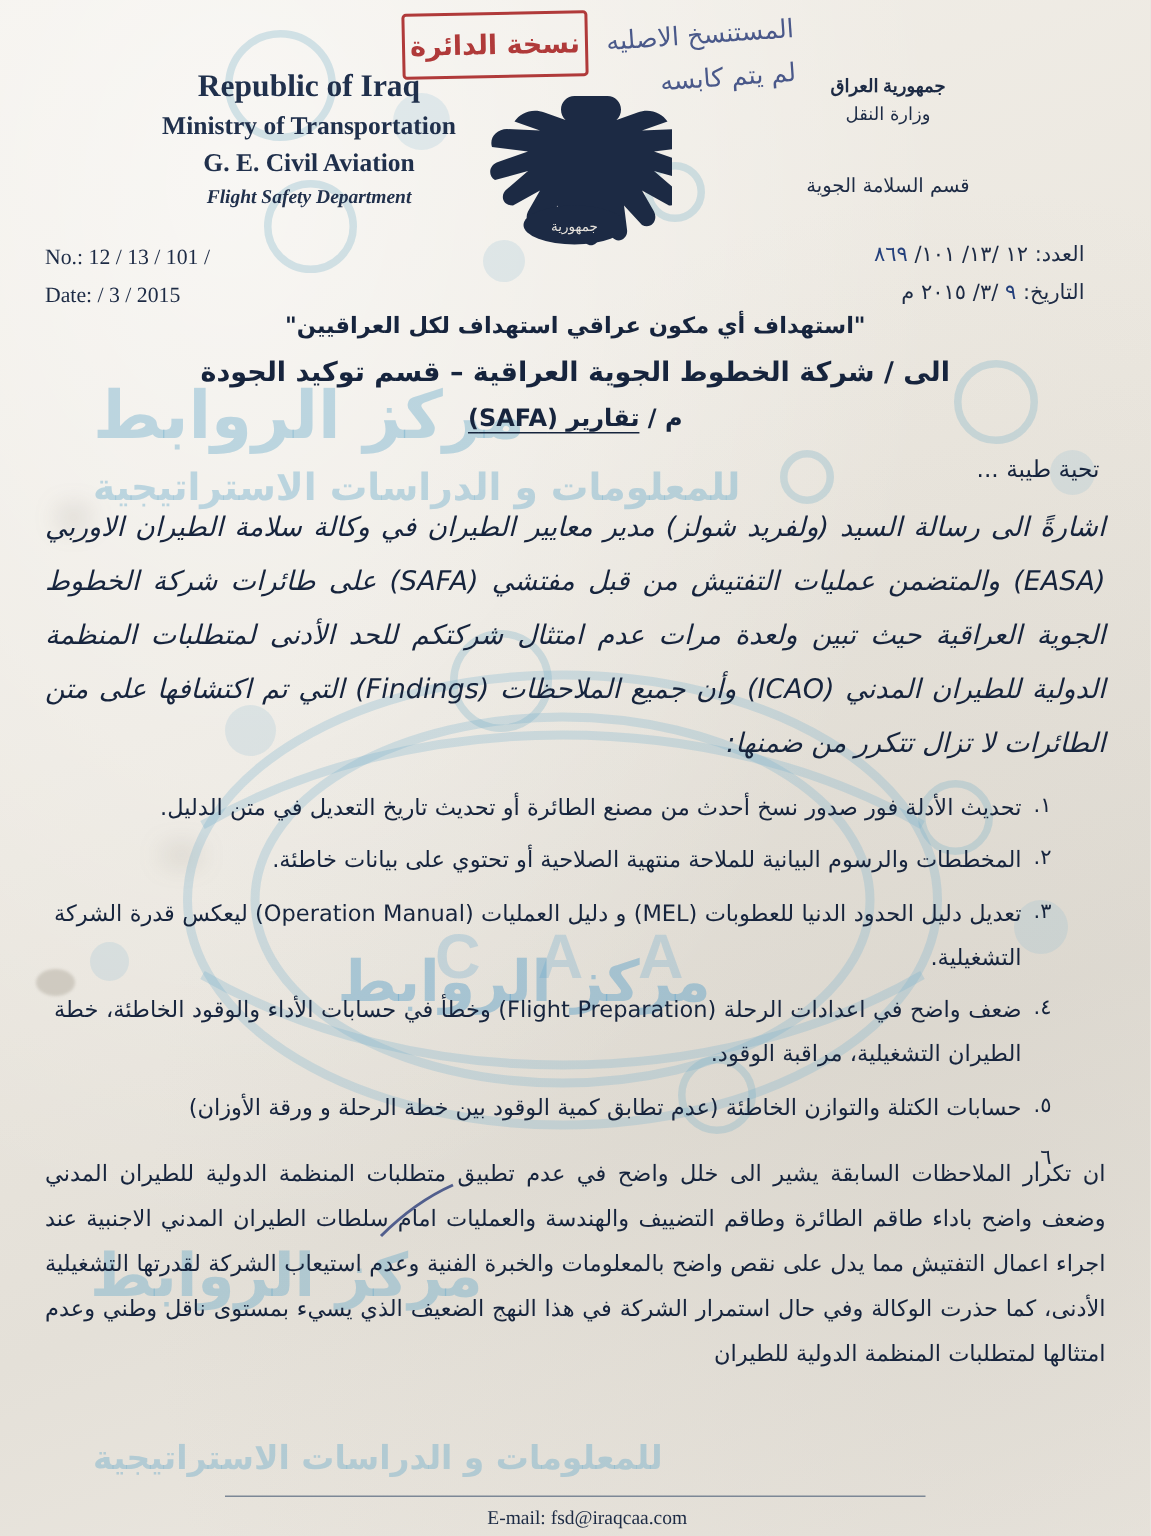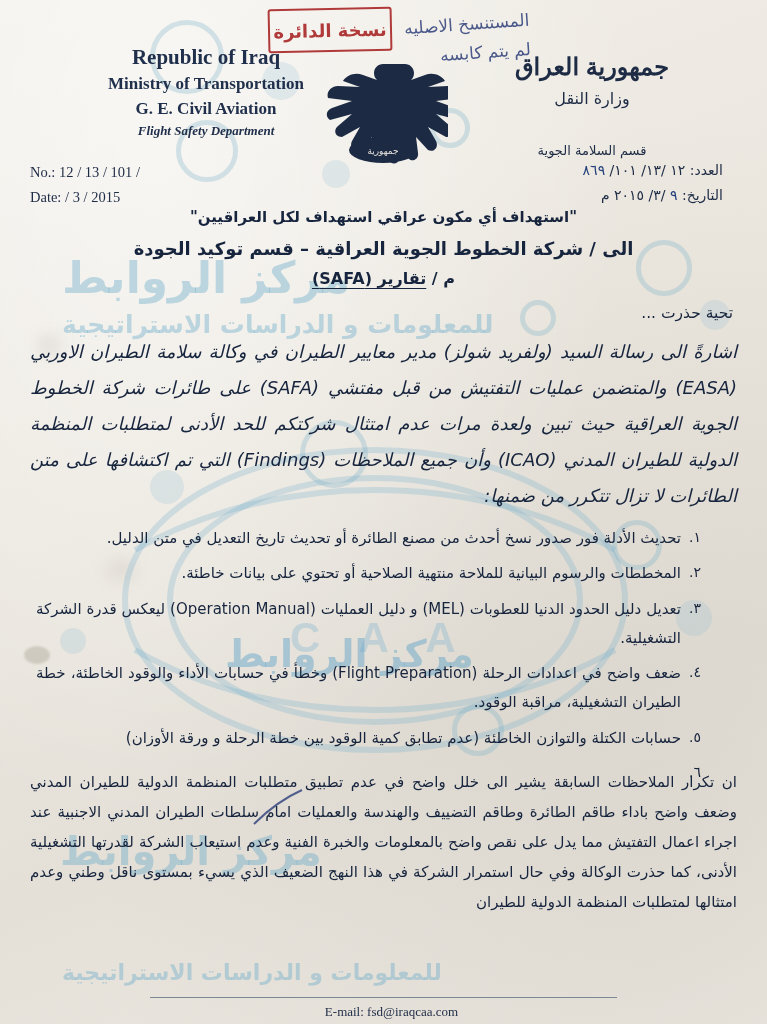--- a/index.html
+++ b/index.html
@@ -55,22 +55,22 @@
   }
   .eng-head .l1{font-size:21px;font-weight:bold;font-family:"Liberation Serif",serif;}
   .eng-head .l2{font-size:17px;font-weight:bold;}
   .eng-head .l3{font-size:17px;font-weight:bold;}
   .eng-head .l4{font-size:13px;font-style:italic;font-weight:bold;}
   .ar-head{
     position:absolute;right:50px;top:48px;width:250px;
     color:#1d2b45;text-align:center;direction:rtl;line-height:1.6;
     font-family:"DejaVu Sans",sans-serif;
   }
-  .ar-head .a1{font-size:24px;font-weight:bold;font-family:Liberation Sans, sans-serif;}
-  .ar-head .a2{font-size:16px;}
+  .ar-head .a1{font-size:12px;font-weight:bold;font-family:Liberation Serif, serif;}
+  .ar-head .a2{font-size:12px;}
   .ar-head .a3{font-size:13px;}
   .ar-head .a4{font-size:13px;margin-top:29px;}
   
   .emblem{position:absolute;left:318px;top:58px;width:130px;height:110px;}
   
   .ref-left{position:absolute;left:30px;top:160px;color:#1d2b45;font-size:14.5px;line-height:1.7;font-family:"Liberation Serif",serif;}
   .ref-right{position:absolute;right:44px;top:158px;color:#1d2b45;font-size:14px;line-height:1.75;direction:rtl;text-align:right;font-family:"DejaVu Sans",sans-serif;}
   .ref-right .num{font-family:"DejaVu Sans",serif;}
   .hand-ref{color:#24407c;font-family:"DejaVu Sans",sans-serif;}
   
@@ -196,21 +196,21 @@
       <span class="num">/٣/ ٢٠١٥ م</span>
     </div>
   </div>
 
   <div class="doc-body">
     <div class="slogan">"استهداف أي مكون عراقي استهداف لكل العراقيين"</div>
     <div class="to-line">الى / شركة الخطوط الجوية العراقية – قسم توكيد الجودة</div>
     <div class="subject">
       <span>م / </span><u>تقارير (SAFA)</u>
     </div>
-    <div class="greet">تحية حذرت ...</div>
+    <div class="greet">تحية طيبة ...</div>
     <div class="para">اشارةً الى رسالة السيد (ولفريد شولز) مدير معايير الطيران في وكالة سلامة الطيران الاوربي (EASA) والمتضمن عمليات التفتيش من قبل مفتشي (SAFA) على طائرات شركة الخطوط الجوية العراقية حيث تبين ولعدة مرات عدم امتثال شركتكم للحد الأدنى لمتطلبات المنظمة الدولية للطيران المدني (ICAO) وأن جميع الملاحظات (Findings) التي تم اكتشافها على متن الطائرات لا تزال تتكرر من ضمنها:</div>
 
     <ol class="items">
       <li>
         <span class="mk">١.</span>
         <span>تحديث الأدلة فور صدور نسخ أحدث من مصنع الطائرة أو تحديث تاريخ التعديل في متن الدليل.</span>
       </li>
       <li>
         <span class="mk">٢.</span>
         <span>المخططات والرسوم البيانية للملاحة منتهية الصلاحية أو تحتوي على بيانات خاطئة.</span>

